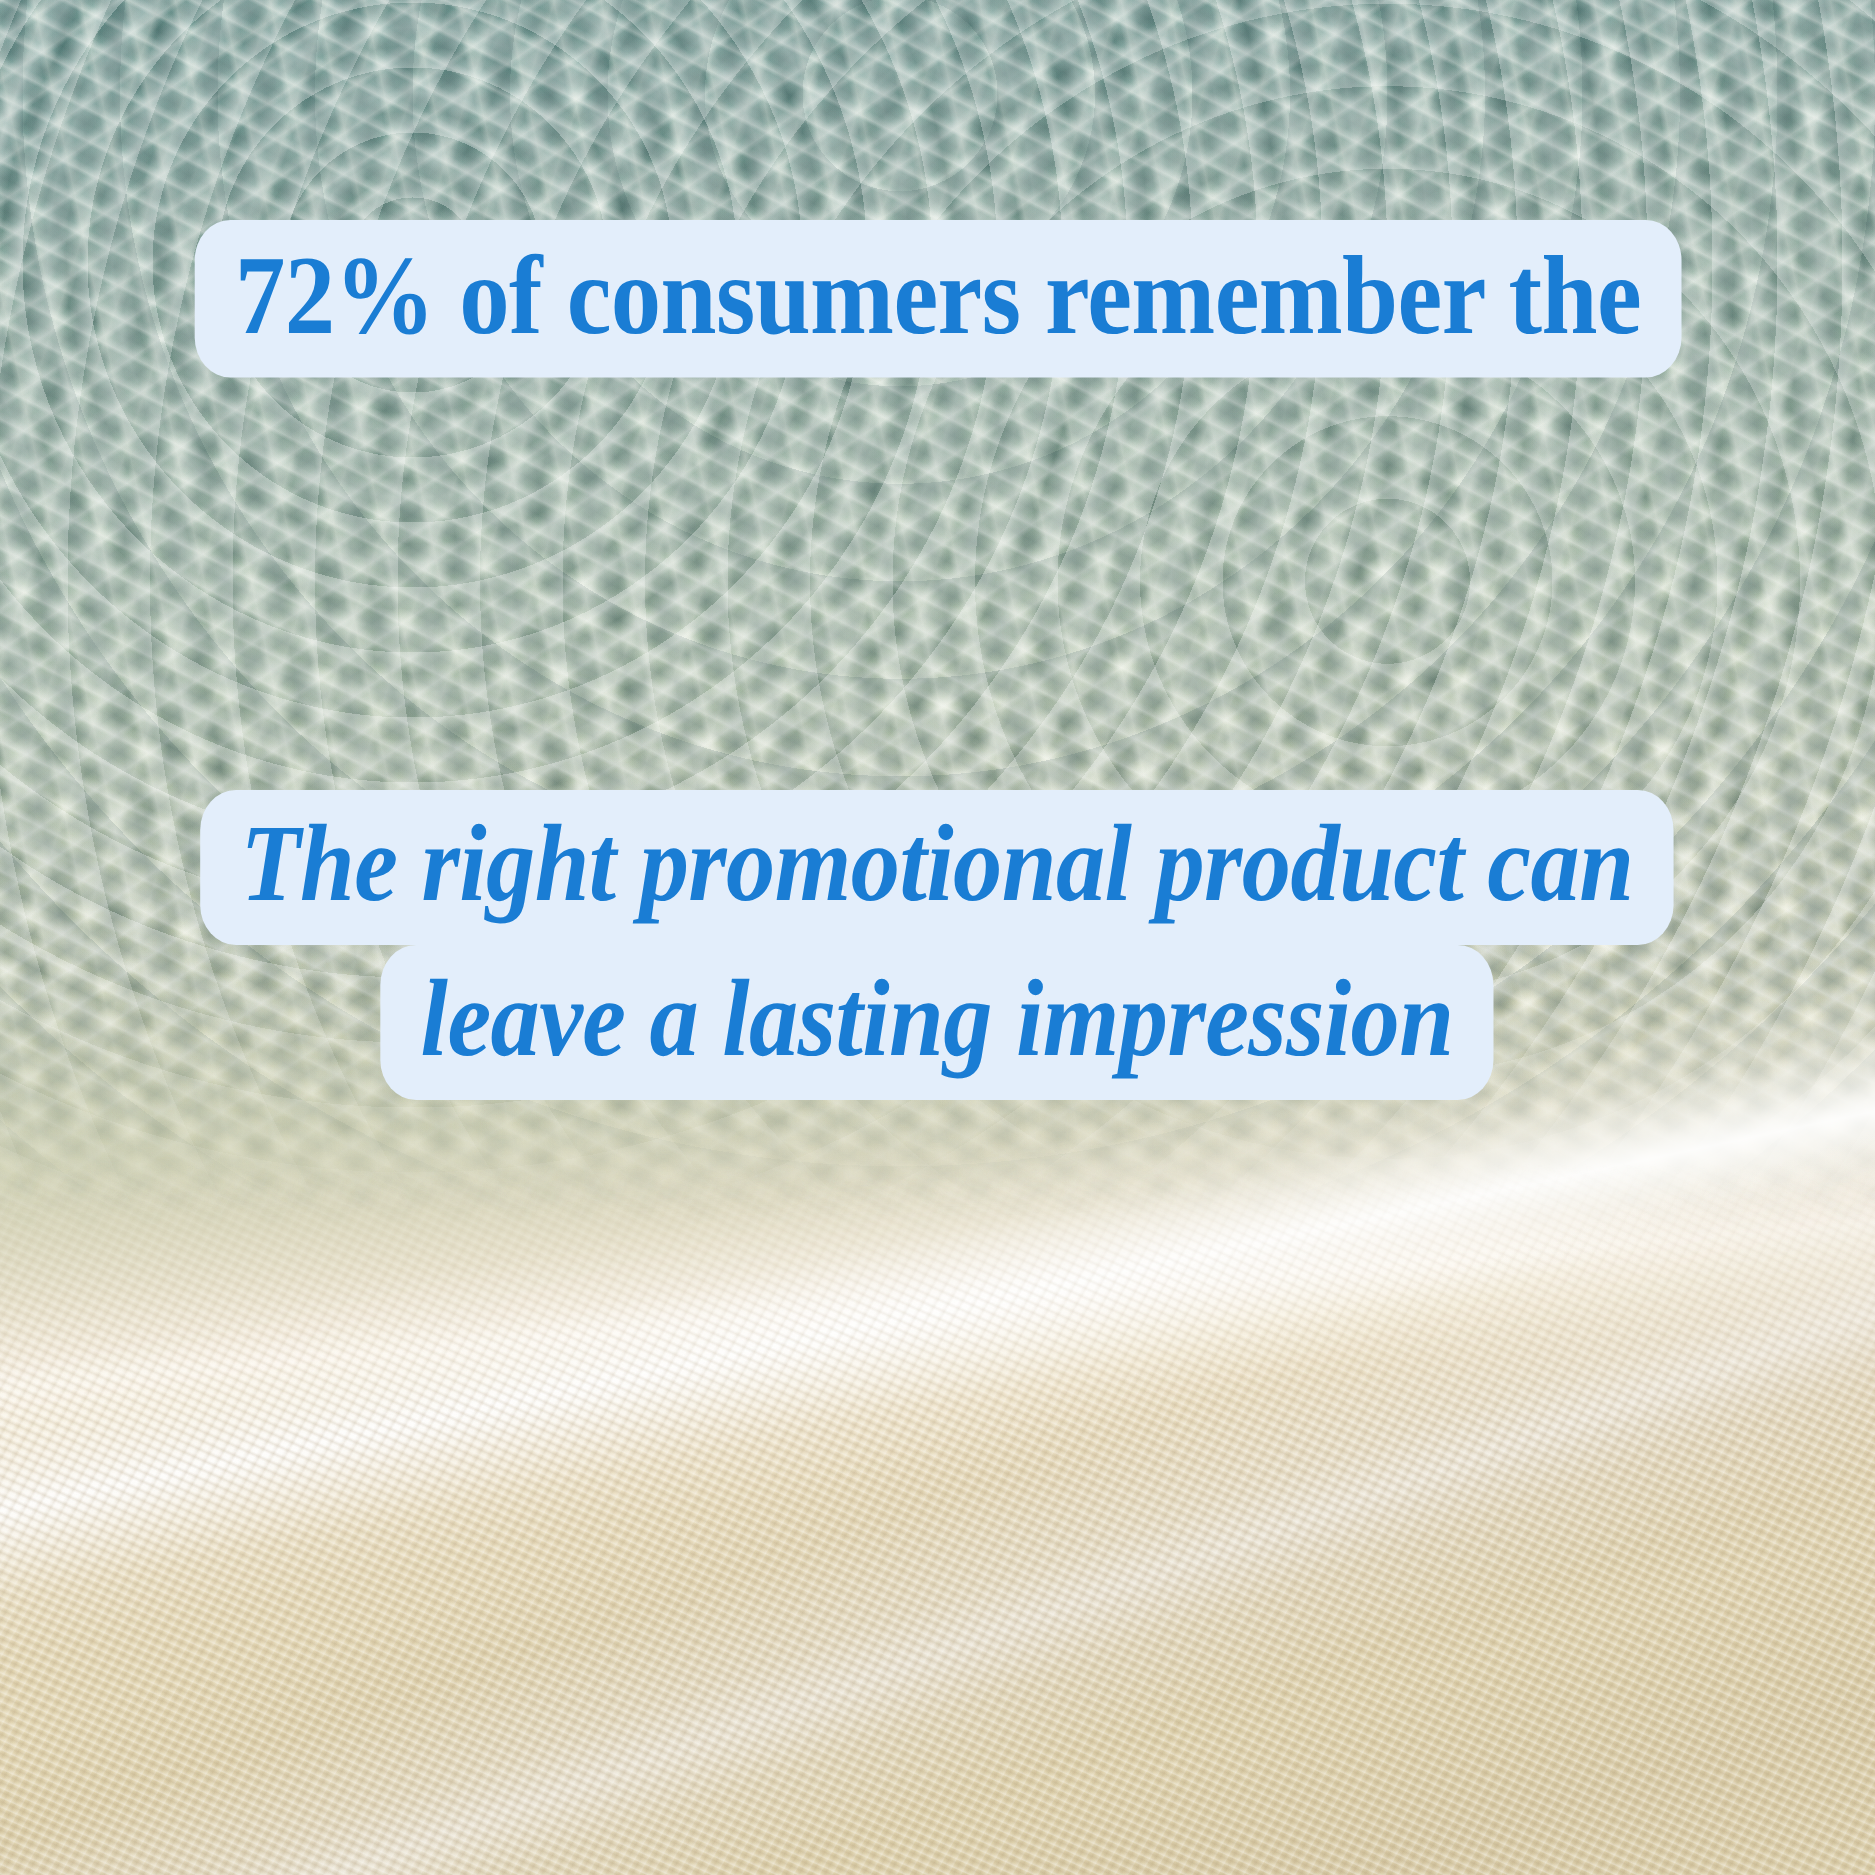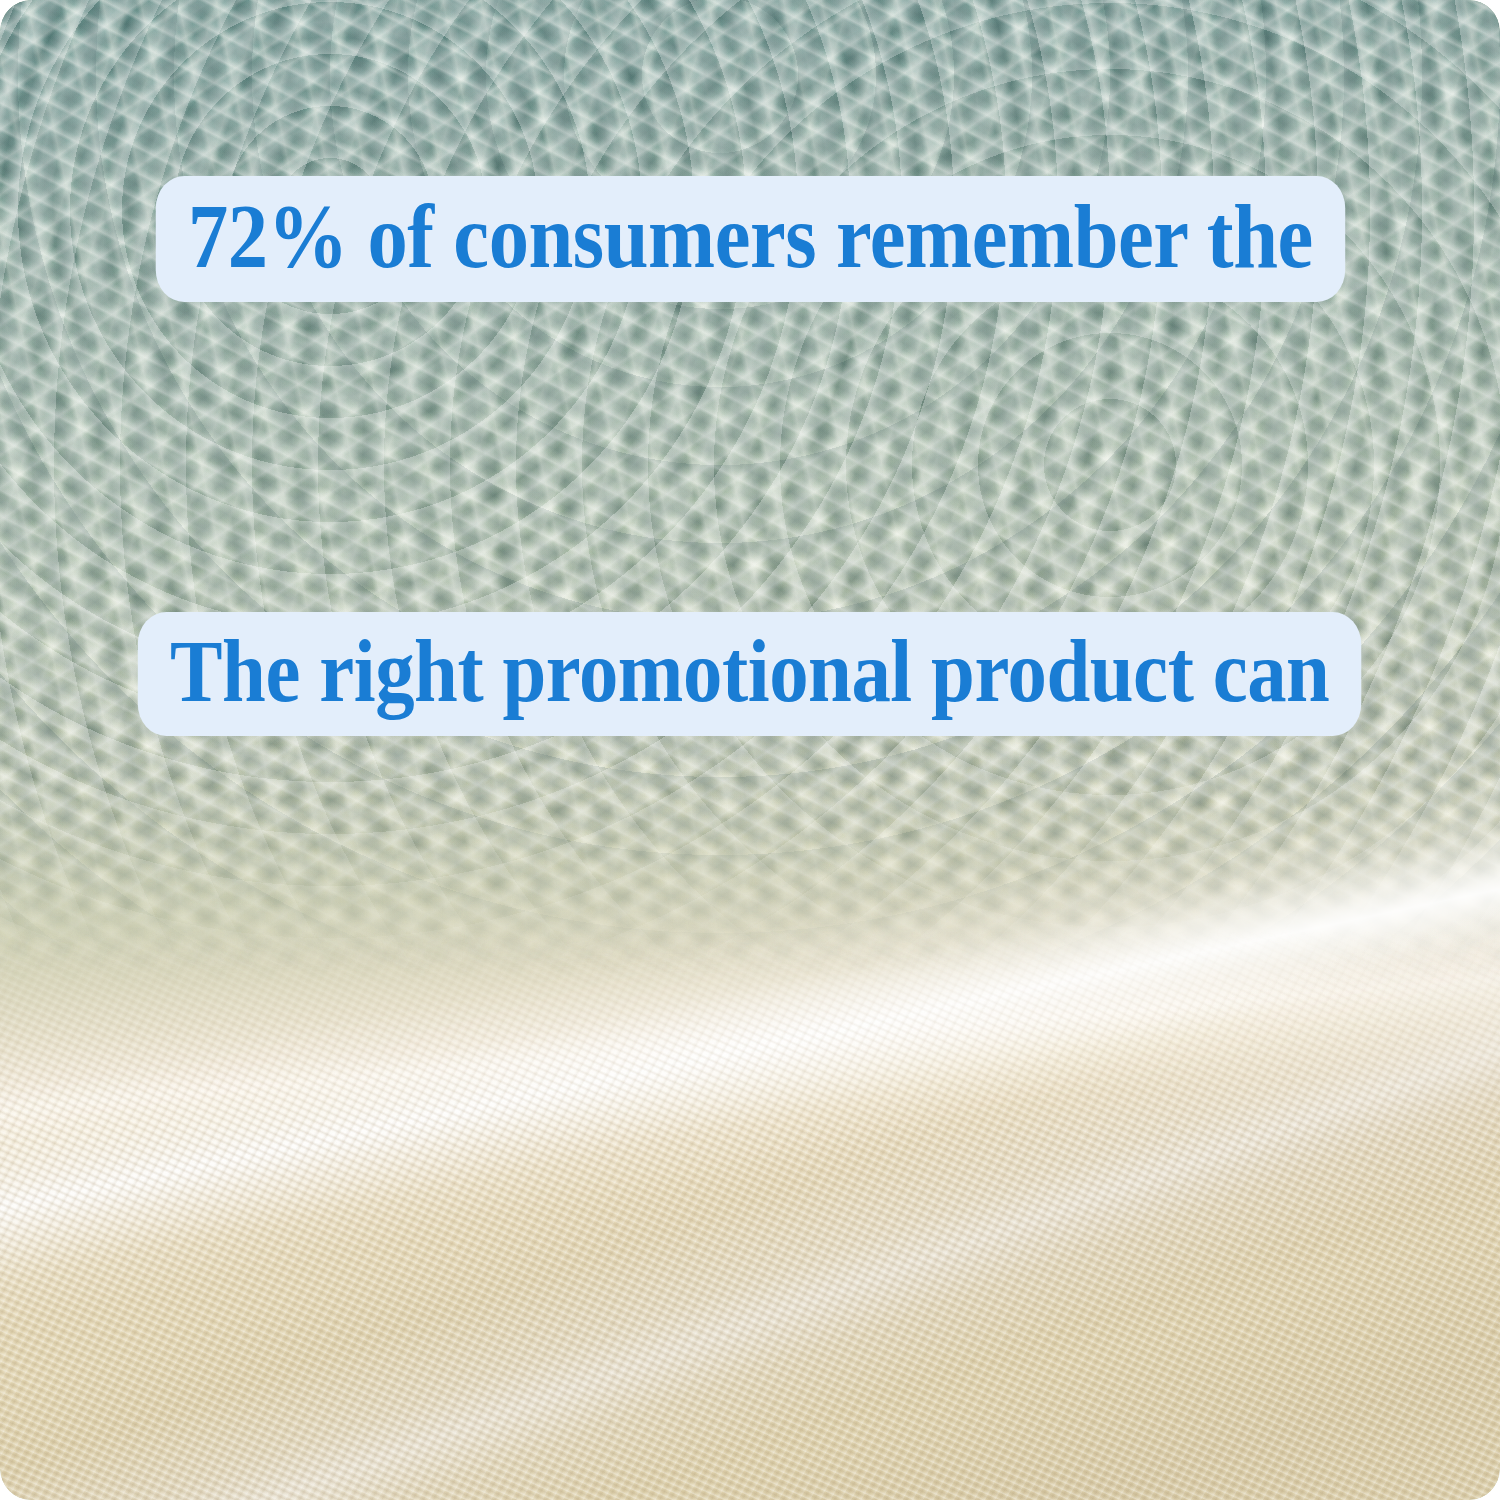--- a/index.html
+++ b/index.html
@@ -1,15 +1,15 @@
 <!DOCTYPE html>
 <html><head>
 <meta charset="utf-8">
 <style>
-  * { margin:0; padding:0; box-sizing:border-box;border-radius:31px; }
+  * { margin:0; padding:0; box-sizing:border-box; }
 
   html, body {
     width:1500px; height:1500px;
     overflow:hidden;
     font-family:"Liberation Serif", serif;
   }
 
   
   #poster {
     position:relative;
@@ -178,21 +178,21 @@
     padding:16px 36px 20px 36px;
     transform:scaleX(0.895);
     transform-origin:center;
   }
 
   
   #block-1 { top:176px; }
   #block-1 .chip { font-size:90px; }
 
   
-  #block-2 { top:612px; }
+  #block-2 { top:632px;font-style:italic; }
 
   
   #block-3 { top:972px; }
 
 </style>
 </head>
 <body>
 
 <div id="poster">
 
@@ -206,17 +206,18 @@
   <div class="bg-layer bg-sand"></div>
 
   <div id="text-stack">
 
     <div class="quote-block" id="block-1">
       <span class="quote-line"><span class="chip">72% of consumers remember the</span></span>
     </div>
 
     <div class="quote-block" id="block-2">
       <span class="quote-line"><span class="chip">The right promotional product can</span></span>
+      <span class="quote-line"><span class="chip">leave a lasting impression</span></span>
     </div>
 
 
   </div>
 </div>
 
 </body></html>

